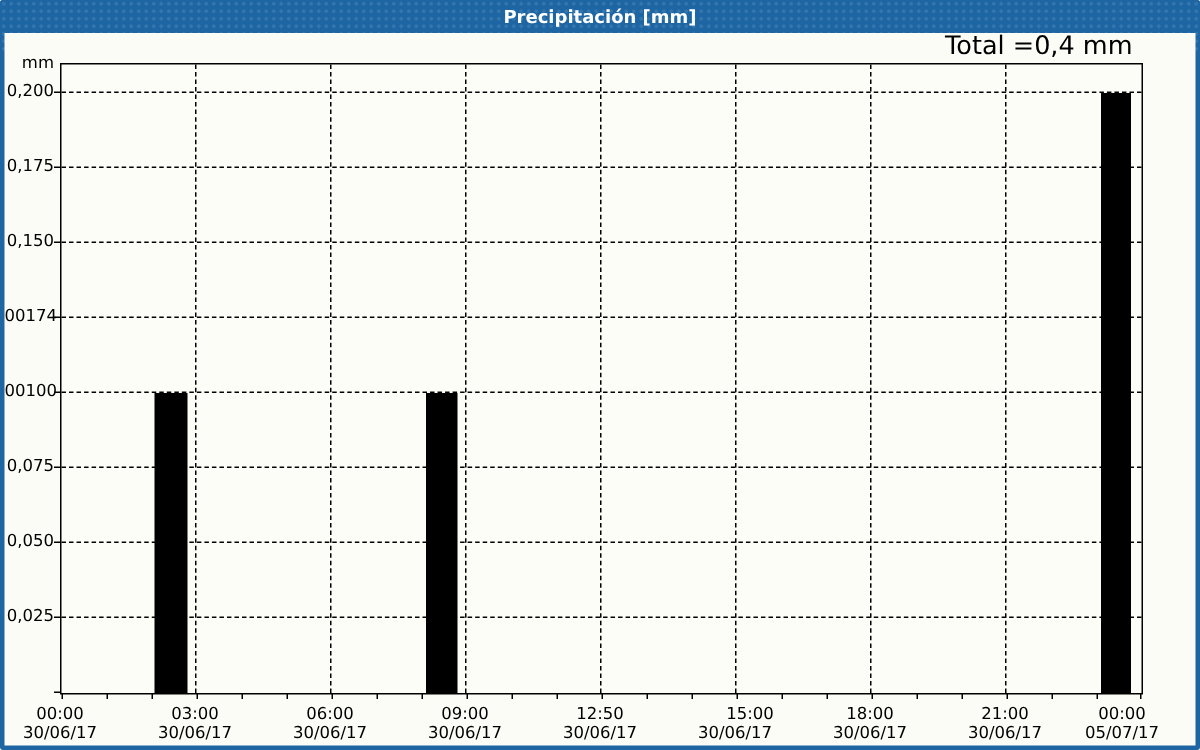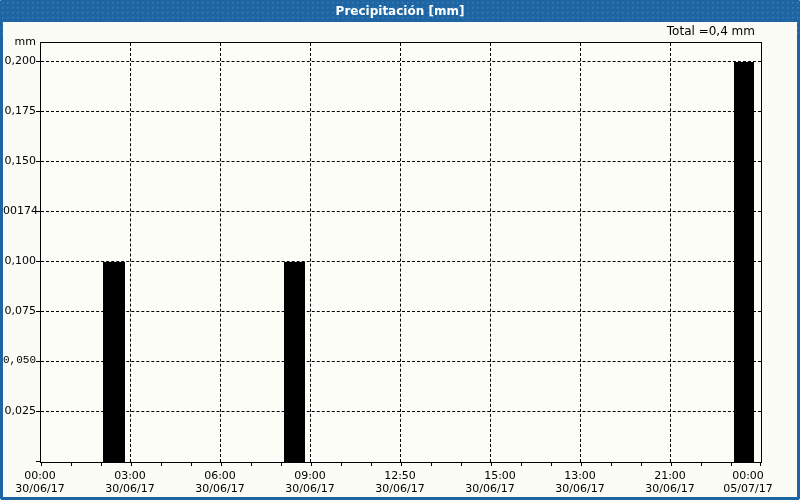--- a/index.html
+++ b/index.html
@@ -22,21 +22,21 @@
     background-size:5px 5px;
     color:#fff;font-size:12px;font-weight:bold;
     text-align:center;line-height:22px;
   }
   .canvas{
     position:absolute;left:3px;top:22px;width:794px;height:475px;
     background:#fcfcf6;
   }
   .total{
     position:absolute;top:3px;right:42px;
-    font-size:12px;color:#000;line-height:13px;
+    font-size:17px;color:#000;line-height:13px;
   }
   .unit{
     position:absolute;left:0;top:13px;width:33px;
     font-size:11px;color:#000;text-align:right;line-height:13px;
   }
   .plot{
     position:absolute;left:37px;top:20px;width:720px;height:419px;
     border:1px solid #000;
     background:#fdfdf8;
   }
@@ -114,40 +114,40 @@
         <div class="xtick" style="left: 660px;"></div>
         <div class="xtick" style="left: 690px;"></div>
         <div class="xtick" style="left: 719px;"></div>
         <div class="bar" style="left: 62.4px; width: 21.6px; top: 219px; height: 200px;"></div>
         <div class="bar" style="left: 243px; width: 21px; top: 219px; height: 200px;"></div>
         <div class="bar" style="left: 693px; width: 20.1px; top: 19px; height: 400px;"></div>
       </div>
     <div id="labels-layer">
         <div class="ylab" style="top: 455px; margin-top: 40px;">0,000</div>
         <div class="ylab" style="top: 382px;">0,025</div>
-        <div class="ylab" style="top: 332px; font-family: Liberation Mono, monospace;">0,050</div>
+        <div class="ylab" style="top: 332px;">0,050</div>
         <div class="ylab" style="top: 282px;">0,075</div>
-        <div class="ylab" style="top: 232px;">0,100</div>
+        <div class="ylab" style="top: 232px;">00100</div>
         <div class="ylab" style="top: 182px;">00174</div>
         <div class="ylab" style="top: 132px; text-align: right;">0,150</div>
         <div class="ylab" style="top: 82px;">0,175</div>
         <div class="ylab" style="top: 32px;">0,200</div>
         <div class="xlab" style="left: 5px; top: 447px;">00:00</div>
         <div class="xlab" style="left: 5px; top: 460px;">30/06/17</div>
         <div class="xlab" style="left: 95px; top: 447px;">03:00</div>
         <div class="xlab" style="left: 95px; top: 460px;">30/06/17</div>
         <div class="xlab" style="left: 185px; top: 447px;">06:00</div>
         <div class="xlab" style="left: 185px; top: 460px;">30/06/17</div>
         <div class="xlab" style="left: 275px; top: 447px;">09:00</div>
         <div class="xlab" style="left: 275px; top: 460px;">30/06/17</div>
         <div class="xlab" style="left: 365px; top: 447px;">12:50</div>
         <div class="xlab" style="left: 365px; top: 460px;">30/06/17</div>
         <div class="xlab" style="left: 465px; top: 447px;">15:00</div>
         <div class="xlab" style="left: 455px; top: 460px;">30/06/17</div>
-        <div class="xlab" style="left: 545px; top: 447px;">13:00</div>
+        <div class="xlab" style="left: 545px; top: 447px;">18:00</div>
         <div class="xlab" style="left: 545px; top: 460px;">30/06/17</div>
         <div class="xlab" style="left: 635px; top: 447px;">21:00</div>
         <div class="xlab" style="left: 635px; top: 460px;">30/06/17</div>
         <div class="xlab" style="left: 713px; top: 447px;">00:00</div>
         <div class="xlab" style="left: 713px; top: 460px;">05/07/17</div>
       </div>
   </div>
 </div>
 
 </body></html>

